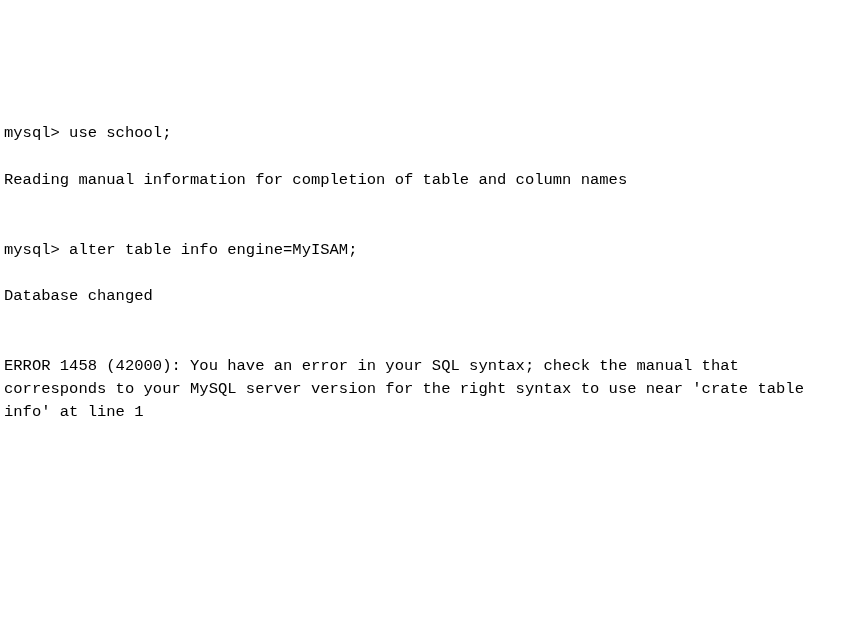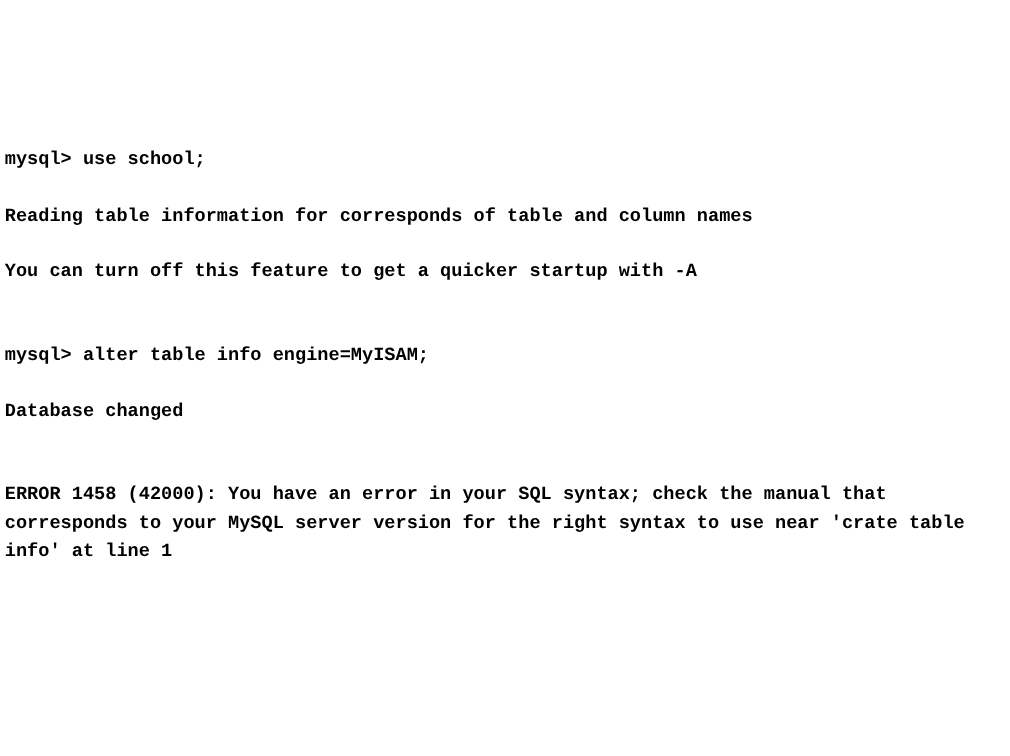--- a/index.html
+++ b/index.html
@@ -12,32 +12,30 @@
       font-family: 'Courier New', Courier, monospace;
       font-size: 15.5px;
       line-height: 1.5;
       color: #000000;
       padding: 6px 4px;
       white-space: pre-wrap;
       width: 842px;
     }
     .terminal-line {
       display: block;
-      font-weight: bold;
     }
   </style>
 </head>
 <body>
 
 
 
 <div class="terminal-output">
 <span class="terminal-line">mysql&gt; use school;</span>
-<span class="terminal-line">Reading table information for corresponds of table and column names</span>
-<span class="terminal-line">You can turn off this feature to get a quicker startup with -A</span>
+<span class="terminal-line">Reading manual information for completion of table and column names</span>
 <span class="terminal-line"></span>
 <span class="terminal-line">mysql&gt; alter table info engine=MyISAM;</span>
 <span class="terminal-line">Database changed</span>
 <span class="terminal-line"></span>
 <span class="terminal-line">ERROR 1458 (42000): You have an error in your SQL syntax; check the manual that corresponds to your MySQL server version for the right syntax to use near 'crate table info' at line 1</span>
 
 
 
 
 

